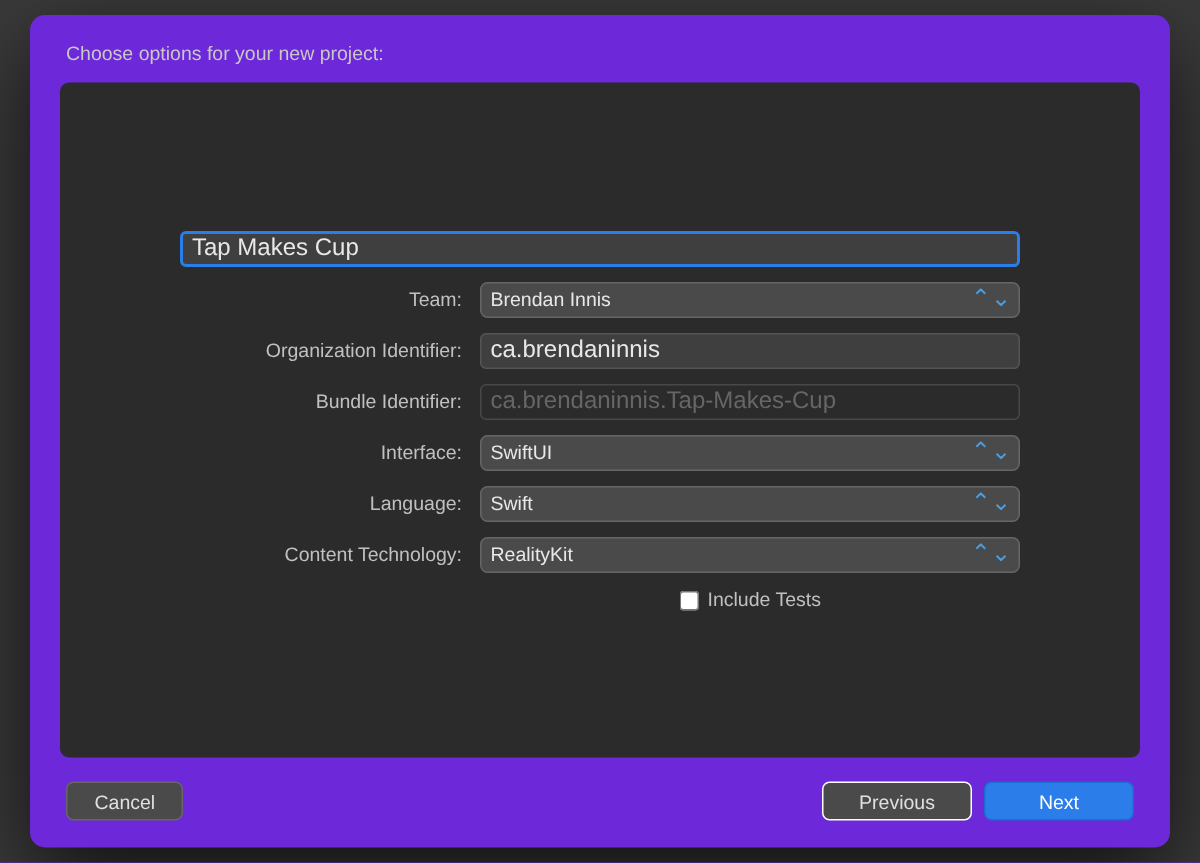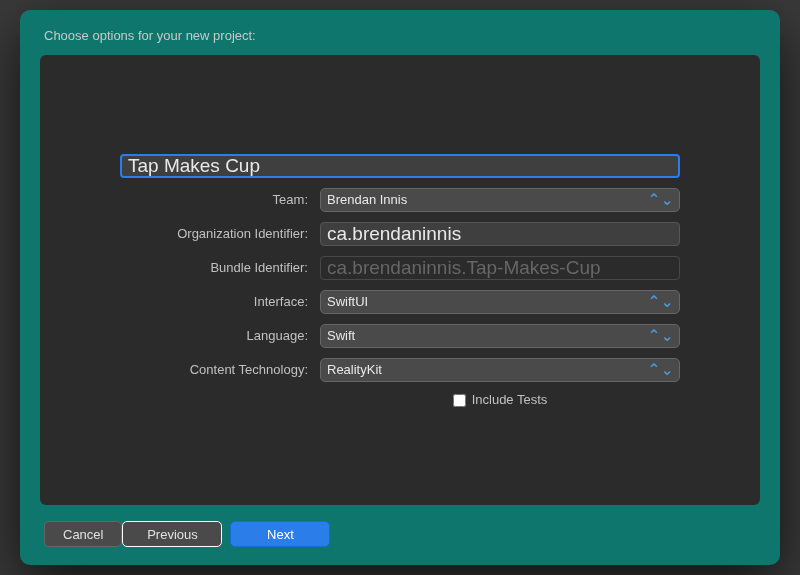--- a/index.html
+++ b/index.html
@@ -16,21 +16,21 @@
       align-items: center;
       justify-content: center;
       font-family: -apple-system, BlinkMacSystemFont, 'Helvetica Neue', sans-serif;
       font-size: 13px;
       color: #e0e0e0;
     }
 
     .dialog {
       width: 760px;
       height: 555px;
-      background: #0f766e;
+      background: #6d28d9;
       border-radius: 10px;
       display: flex;
       flex-direction: column;
       padding: 18px 0 0 0;
       box-shadow: 0 20px 60px rgba(0,0,0,0.7);
     }
 
     .dialog-title {
       padding: 0 24px 12px 24px;
       font-size: 13px;
@@ -68,21 +68,21 @@
       flex-shrink: 0;
     }
 
     .form-input {
       flex: 1;
       height: 24px;
       background: #3f3f3f;
       border: 1px solid #555;
       border-radius: 4px;
       color: #e8e8e8;
-      font-size: 19px;
+      font-size: 16px;
       padding: 0 6px;
       outline: none;
     }
 
     .form-input.focused {
       border: 2px solid #2b7de9;
       background: #3f3f3f;
     }
 
     .form-input.placeholder-only {
@@ -138,21 +138,23 @@
     }
 
     .checkbox-label {
       color: #c0c0c0;
       font-size: 13px;
     }
 
     .dialog-footer {
       display: flex;
       align-items: center;
+      justify-content: space-between;
       padding: 16px 24px 18px 24px;
+      gap: 22px;
     }
 
     .footer-left {
       display: flex;
     }
 
     .footer-right {
       display: flex;
       gap: 8px;
     }

